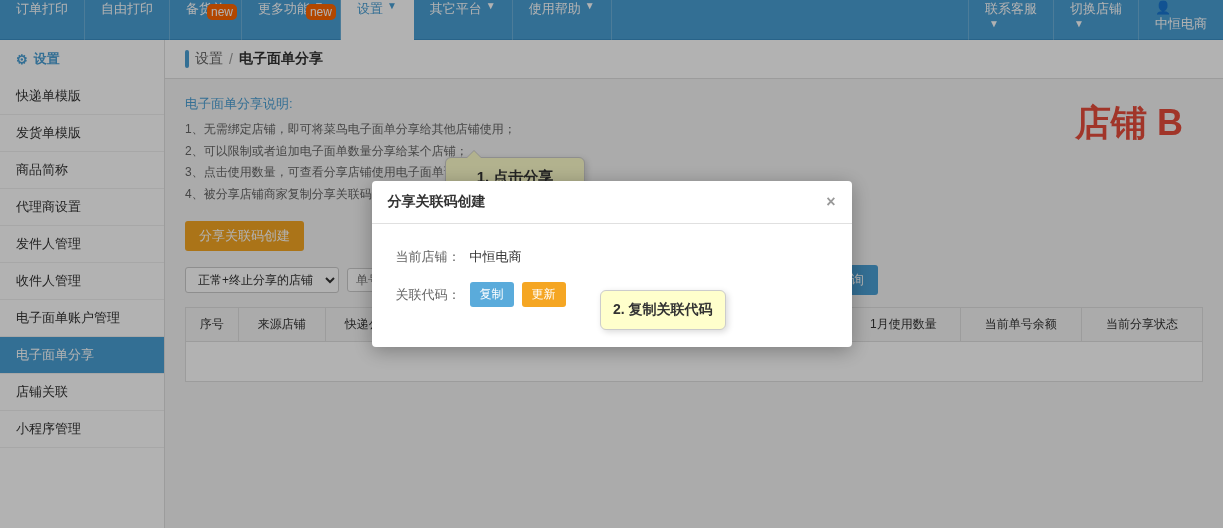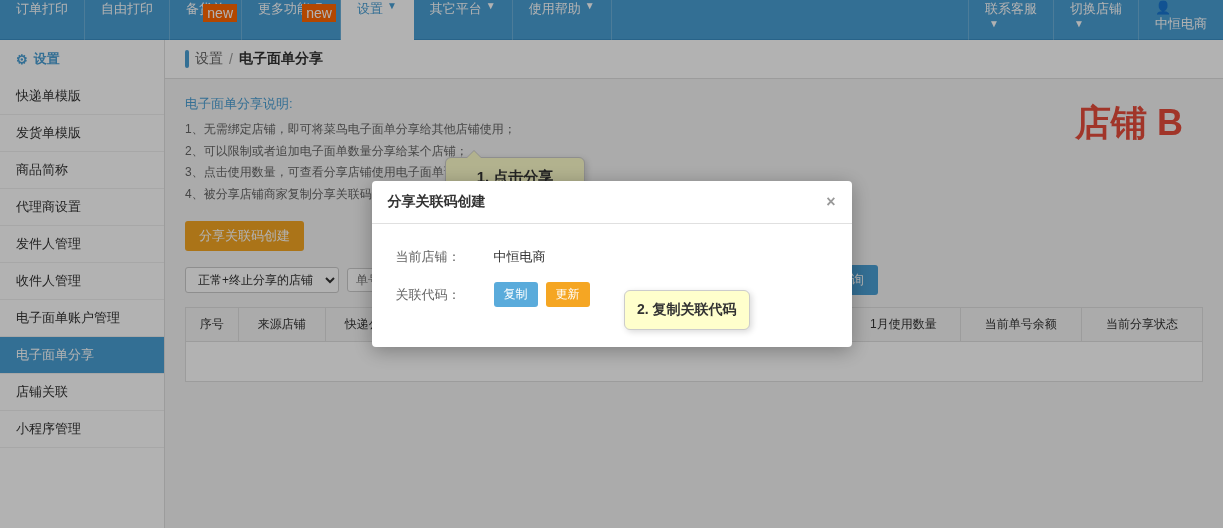--- a/index.html
+++ b/index.html
@@ -11,22 +11,22 @@
       border-bottom: 1px solid #3a8fc4;
     }
     .nav-item {
       padding: 0 16px; height: 40px; display: flex; align-items: flex-start;
       color: #fff; cursor: pointer; font-size: 13px; position: relative;
       border-right: 1px solid rgba(255,255,255,0.2);
     }
     .nav-item.active { background: #fff; color: #4a9fd4; }
     .nav-badge {
       position: absolute; top: 4px; right: 4px;
-      background: #ff6600; color: #fff; font-size: 14px;
-      padding: 1px 4px; border-radius: 0; line-height: 1.2;
+      background: #ff6600; color: #fff; font-size: 12px;
+      padding: 1px 4px; border-radius: 5px; line-height: 1.2;
     }
     .nav-right { margin-left: auto; display: flex; align-items: center; }
     .nav-right .nav-item { border-right: none; border-left: 1px solid rgba(255,255,255,0.2); flex-direction: column; }
     .nav-arrow { font-size: 10px; margin-left: 4px; }
 
     
     .main-layout { display: flex; height: calc(528px - 40px); }
 
     
     .sidebar {
@@ -135,21 +135,21 @@
       background: #fff; border-radius: 4px; min-width: 480px;
       box-shadow: 0 4px 20px rgba(0,0,0,0.3);
     }
     .modal-header {
       padding: 12px 16px; border-bottom: 1px solid #e0e0e0;
       display: flex; justify-content: space-between; align-items: center;
       font-size: 14px; color: #333; font-weight: bold;
     }
     .modal-close { cursor: pointer; color: #999; font-size: 16px; }
     .modal-body { padding: 24px 24px; }
-    .modal-row { display: flex; align-items: center; gap: 28px; margin-bottom: 16px; }
+    .modal-row { display: flex; align-items: center; gap: 4px; margin-bottom: 16px; }
     .modal-label { color: #666; font-size: 13px; min-width: 70px; }
     .modal-value { color: #333; font-size: 13px; }
     .modal-code { color: #4a9fd4; font-size: 13px; letter-spacing: 0.5px; }
     .modal-code-row { display: flex; align-items: center; gap: 8px; }
 
     
     .tooltip2-bubble {
       background: #ffffcc; border: 1px solid #ccc; border-radius: 6px;
       padding: 10px 12px; position: absolute; top: 8px; right: -160px;
       z-index: 200; font-size: 14px; color: #333; font-weight: bold;

